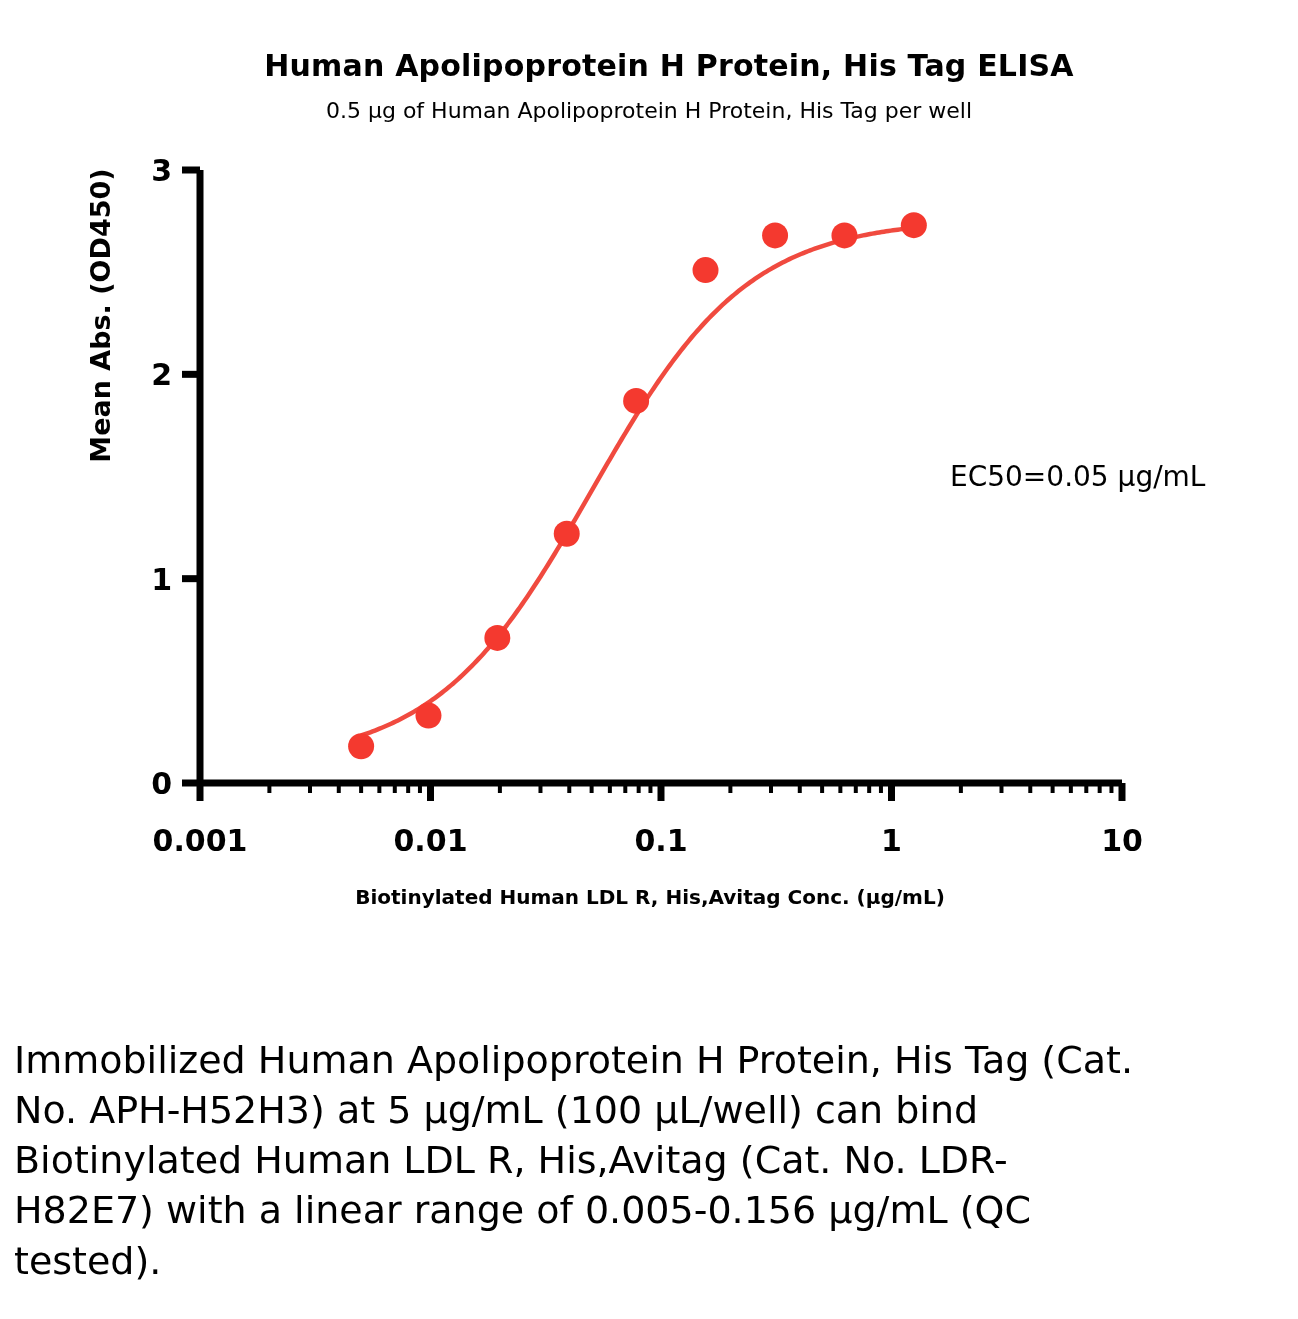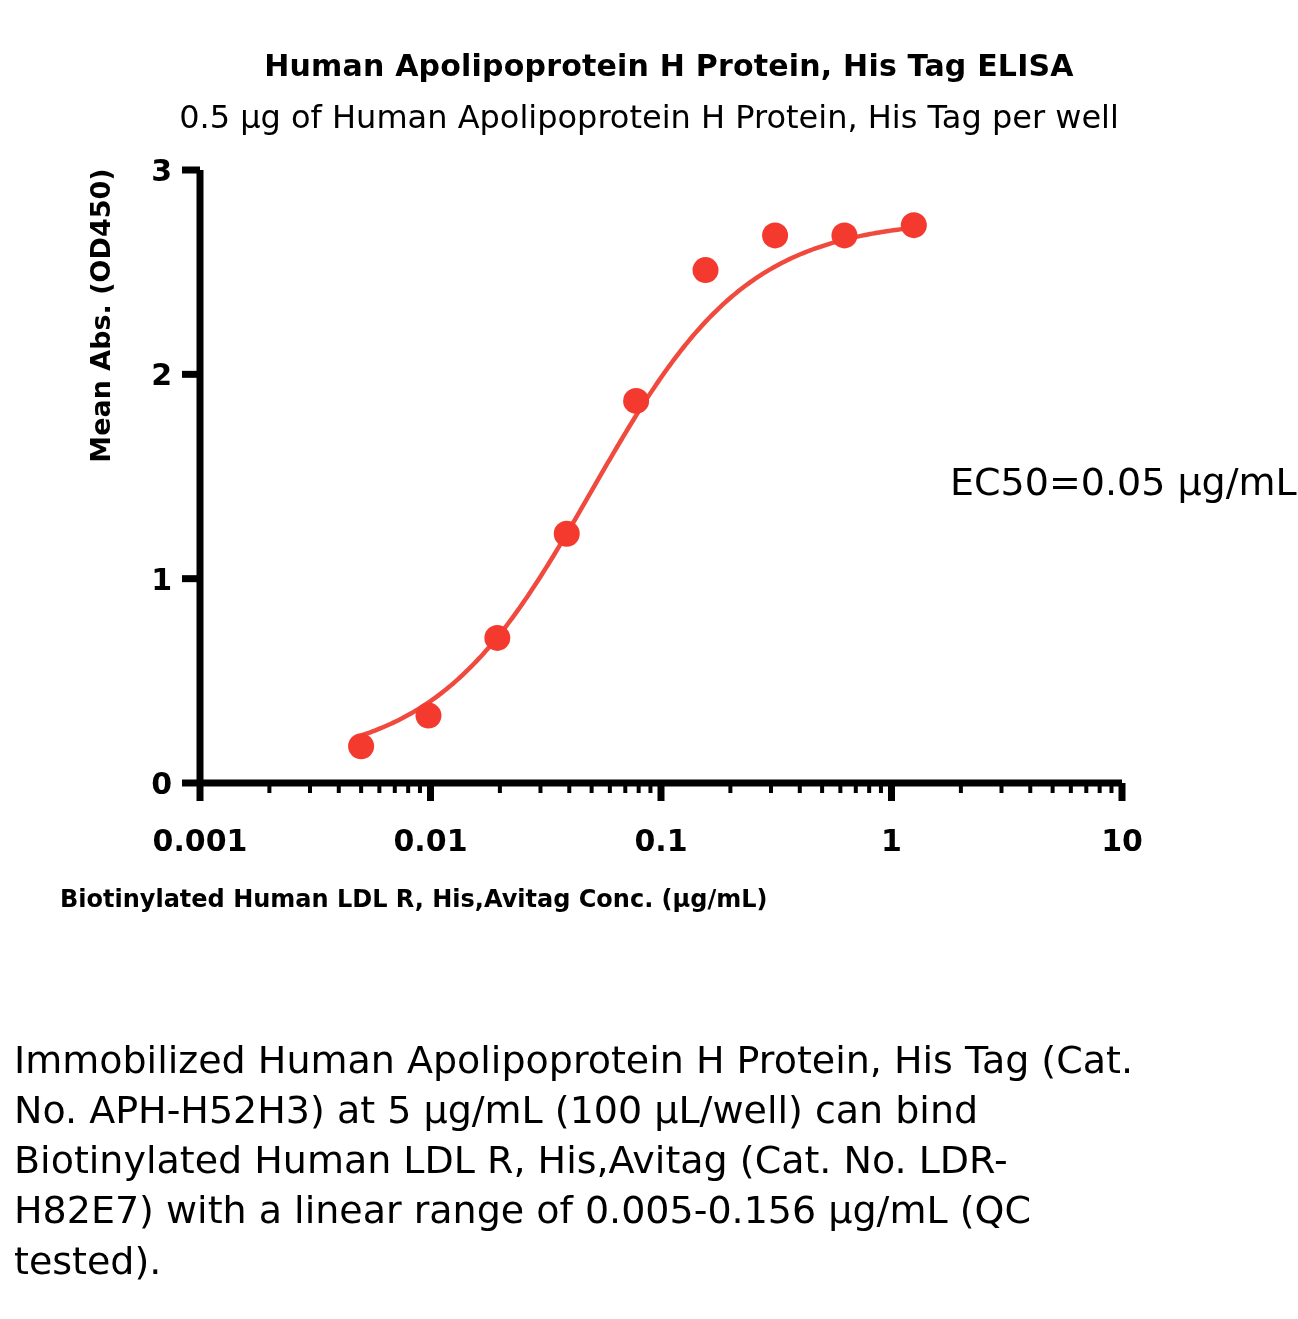--- a/index.html
+++ b/index.html
@@ -32,48 +32,48 @@
     font-weight: bold;
     letter-spacing: 0.2px;
     padding-left: 20px;
   }
   .subtitle {
     position: absolute;
     left: 0;
     top: 98px;
     width: 1298px;
     text-align: center;
-    font-size: 32px;
+    font-size: 22px;
     font-weight: normal;
   }
   .ylabel {
     position: absolute;
     left: -160px;
     top: 300px;
     width: 520px;
     text-align: center;
     font-size: 27px;
     font-weight: bold;
     transform: rotate(-90deg);
     transform-origin: center center;
   }
   .xlabel {
     position: absolute;
     left: 60px;
     top: 885px;
     width: 1180px;
-    text-align: left;
-    font-size: 24px;
+    text-align: center;
+    font-size: 20px;
     font-weight: bold;
   }
   .ec50 {
     position: absolute;
     left: 950px;
     top: 460px;
-    font-size: 38px;
+    font-size: 28px;
     font-weight: normal;
     white-space: nowrap;
   }
   .caption {
     position: absolute;
     left: 14px;
     top: 1035px;
     width: 1120px;
     font-size: 38px;
     line-height: 1.32;

